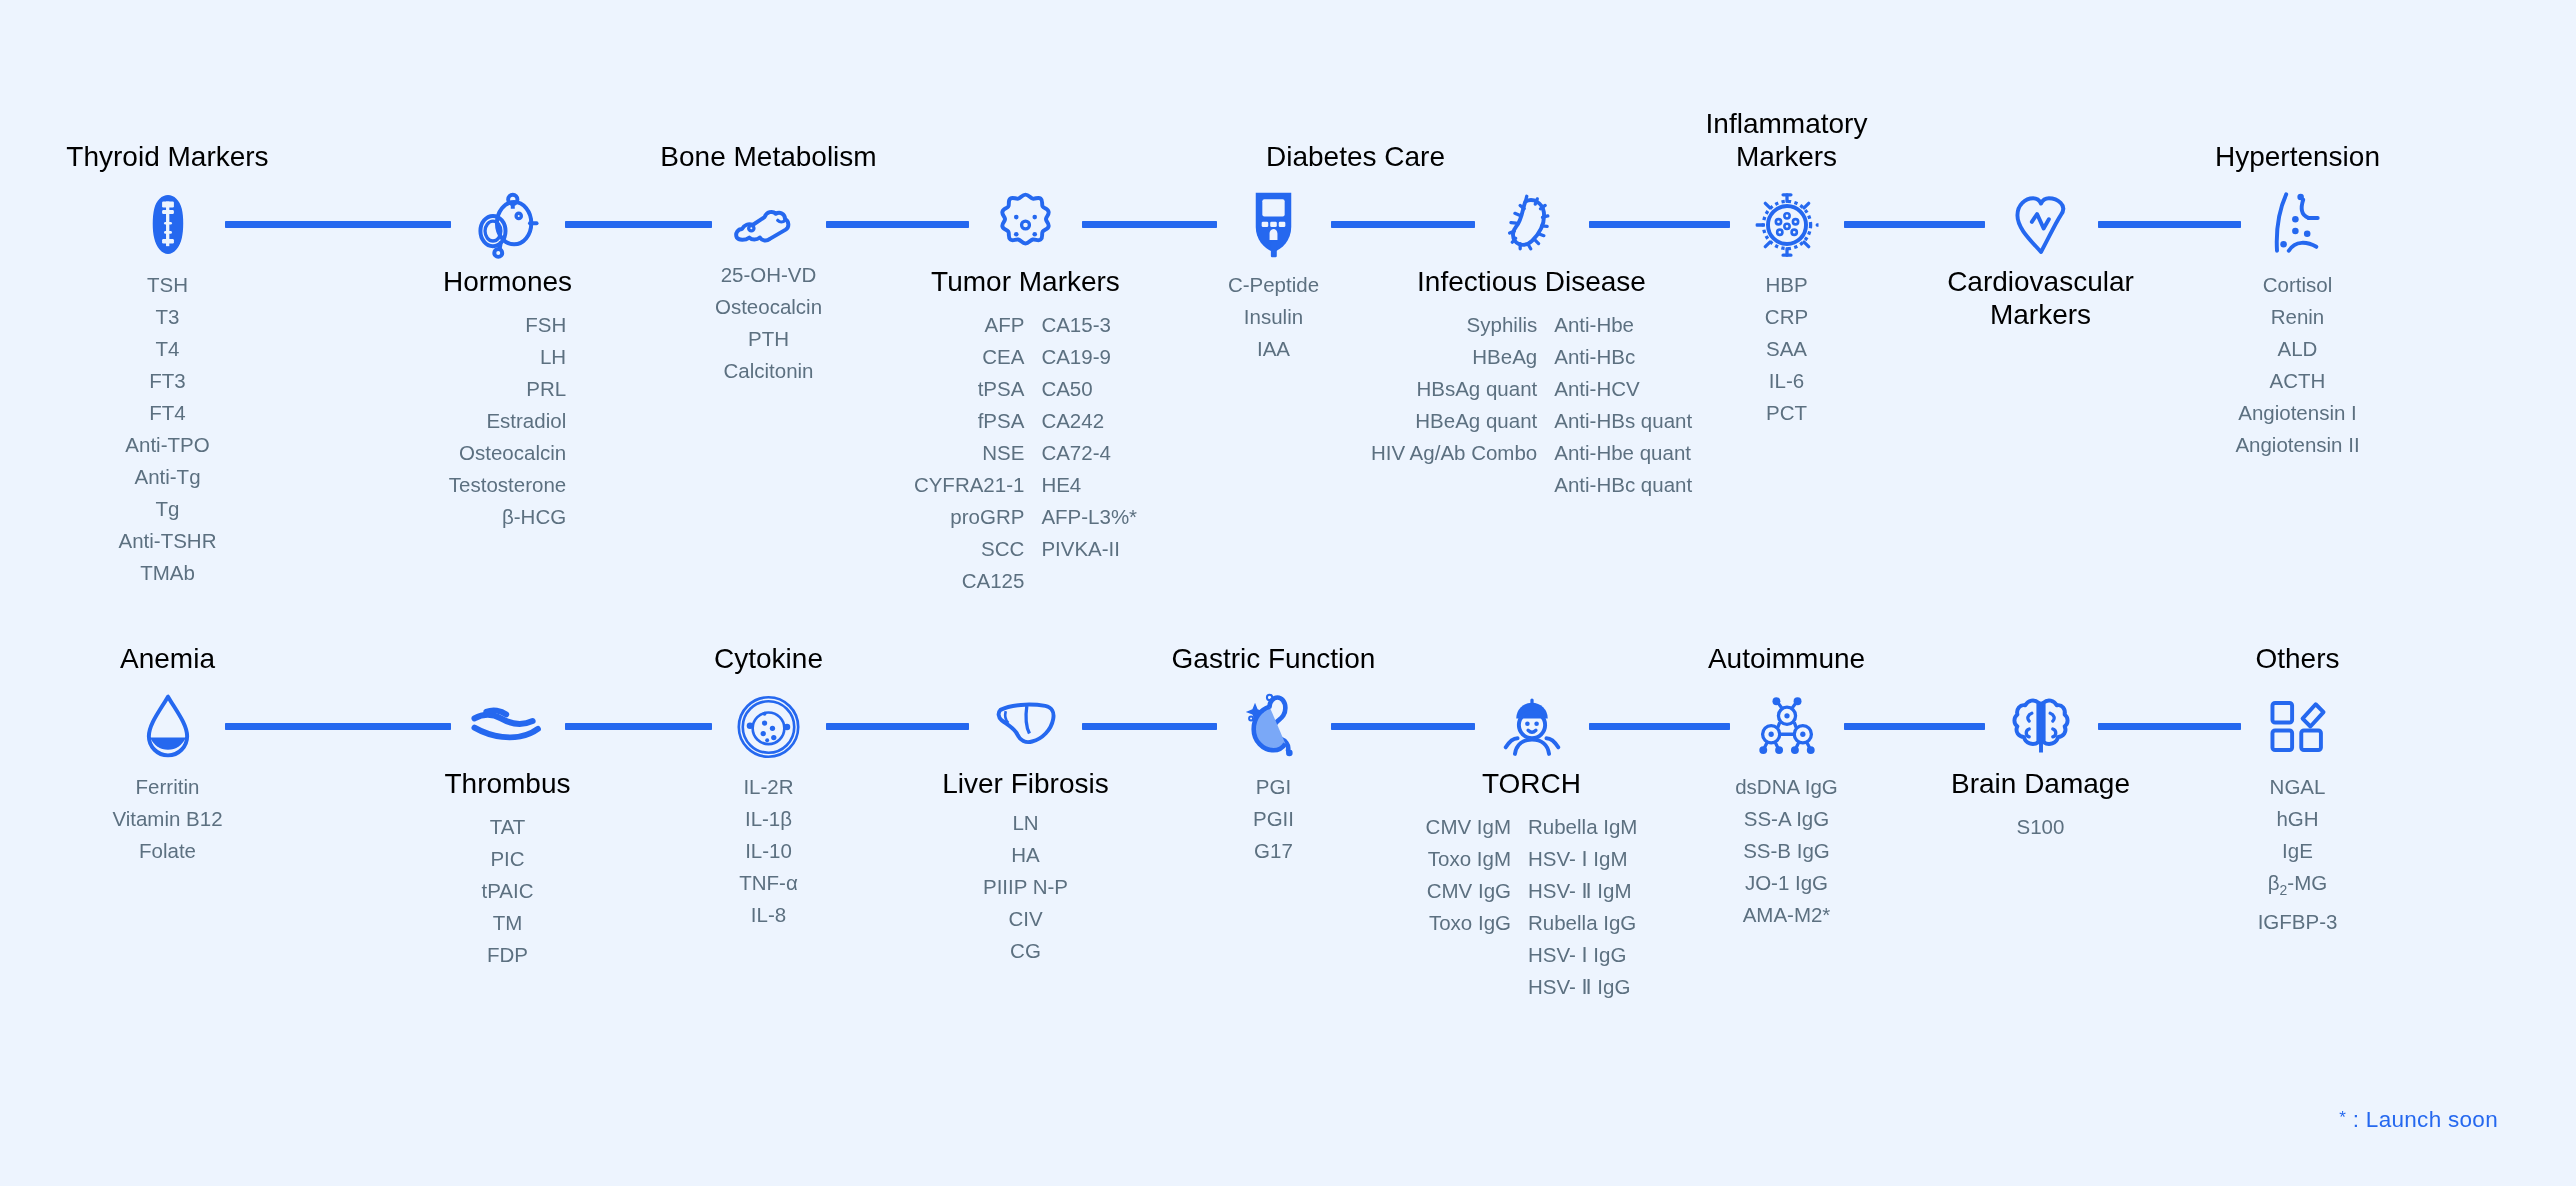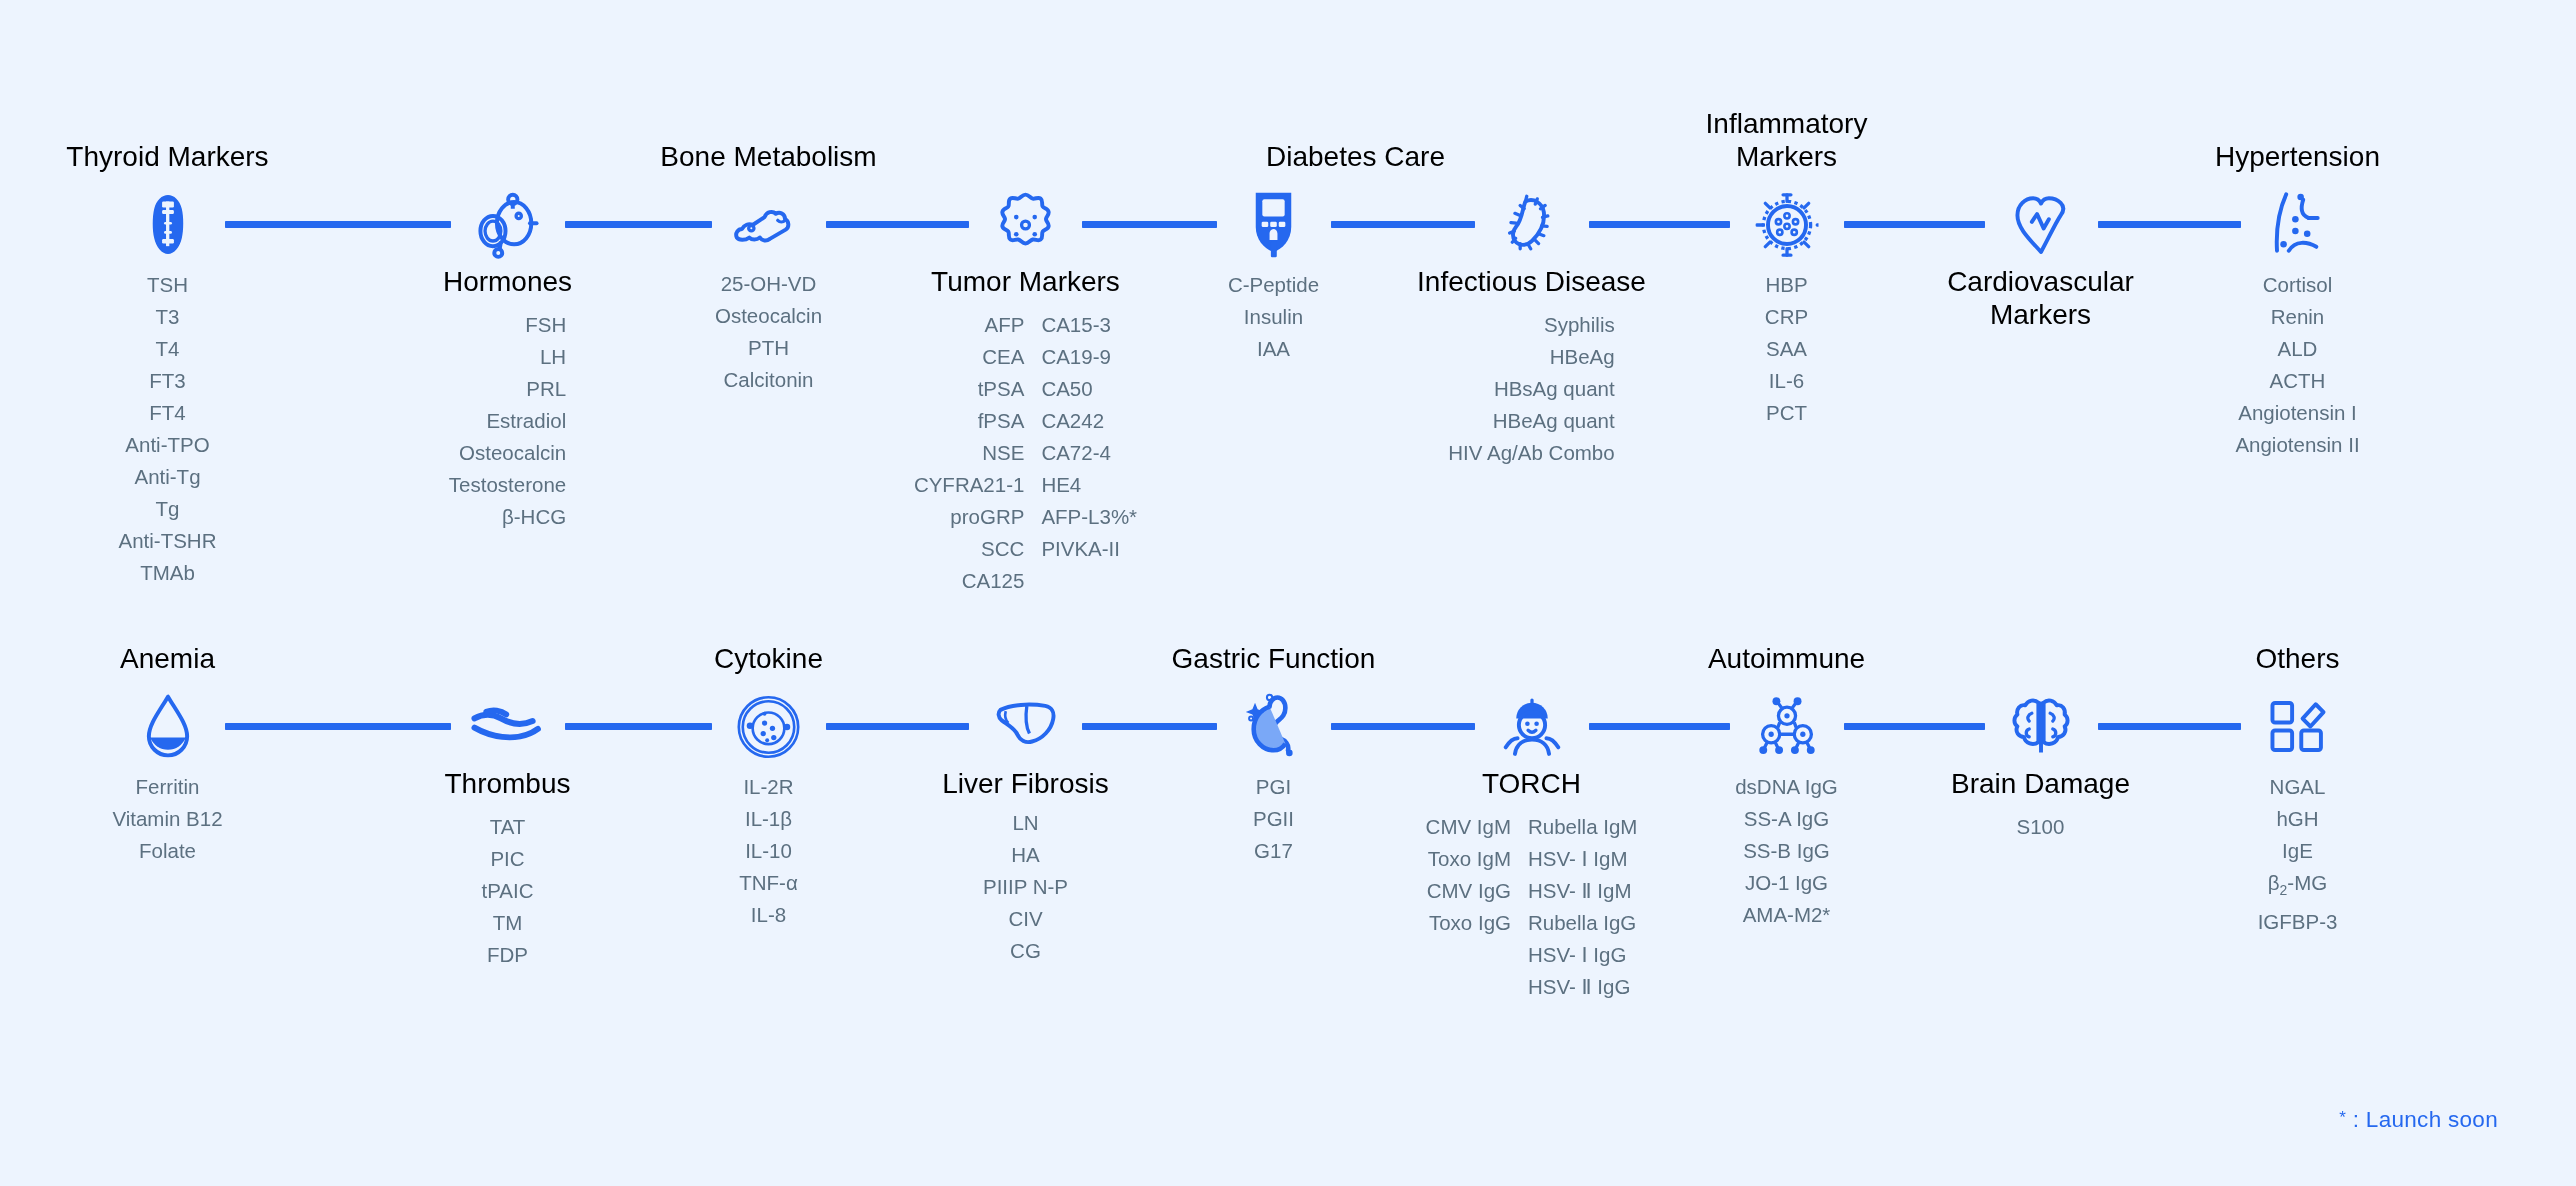--- a/index.html
+++ b/index.html
@@ -122,21 +122,21 @@
     </div>
     <div class="node" style="left: 769px; top: 0px;">
       <div class="ico" style="top: 73px;">
         <svg width="74" height="52" viewBox="0 0 112 78">
           <path d="M8 58c-3-7 2-13 8-13 3-6 10-9 16-6l18-12c3-8 12-10 17-5 6-4 14 0 14 8 6 3 7 12 1 16L58 60c-5 4-12 3-15-2-5 4-12 4-16 0-7 5-16 4-19 0z" fill="none" stroke="#2568ef" stroke-width="6" stroke-linejoin="round"></path>
           <circle cx="30" cy="44" r="4" fill="none" stroke="#2568ef" stroke-width="5"></circle>
           <path d="M70 32c3 3 8 3 11 0" fill="none" stroke="#2568ef" stroke-width="5" stroke-linecap="round"></path>
         </svg>
       </div>
       <div class="ttl" style="top: 28px;">Bone Metabolism</div>
-      <div class="items" style="top: 156px;">
+      <div class="items" style="top: 147px;">
         <div class="cols">
           <div class="col c">
             <span>25-OH-VD</span>
             <span>Osteocalcin</span>
             <span>PTH</span>
             <span>Calcitonin</span>
           </div>
         </div>
       </div>
     </div>
@@ -212,20 +212,28 @@
       </div>
       <div class="ttl" style="top: 153px;">Infectious Disease</div>
       <div class="items" style="top: 197px;">
         <div class="cols">
           <div class="col r">
             <span>Syphilis</span>
             <span>HBeAg</span>
             <span>HBsAg quant</span>
             <span>HBeAg quant</span>
             <span>HIV Ag/Ab Combo</span>
+          </div>
+          <div class="col l">
+            <span>Anti-Hbe</span>
+            <span>Anti-HBc</span>
+            <span>Anti-HCV</span>
+            <span>Anti-HBs quant</span>
+            <span>Anti-Hbe quant</span>
+            <span>Anti-HBc quant</span>
           </div>
         </div>
       </div>
     </div>
     <div class="node" style="left: 1787px; top: 0px;">
       <div class="ico" style="top: 73px;">
         <svg width="63" height="66" viewBox="0 0 96 100">
           <circle cx="48" cy="50" r="29" fill="none" stroke="#2568ef" stroke-width="6"></circle>
           <circle cx="48" cy="50" r="36" fill="none" stroke="#2568ef" stroke-width="5" stroke-dasharray="5 5"></circle>
           <g stroke="#2568ef" stroke-width="5" stroke-linecap="round">

